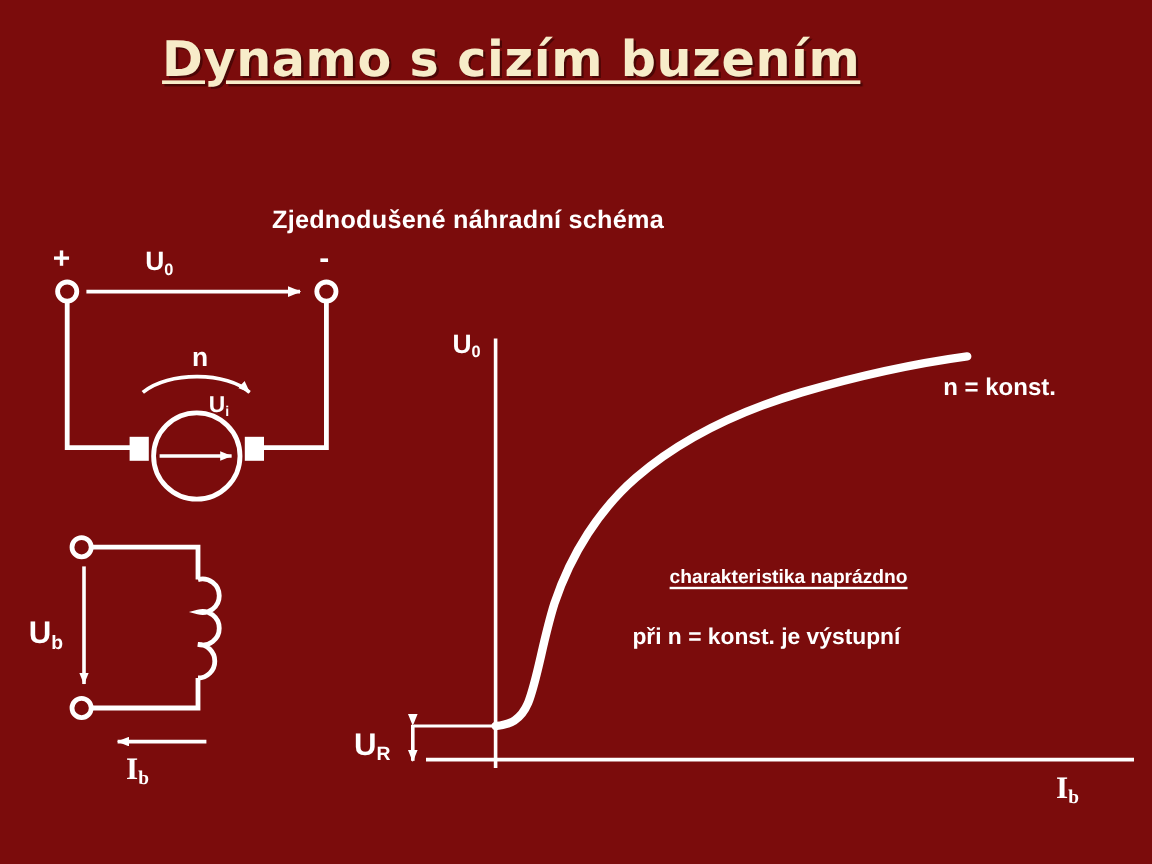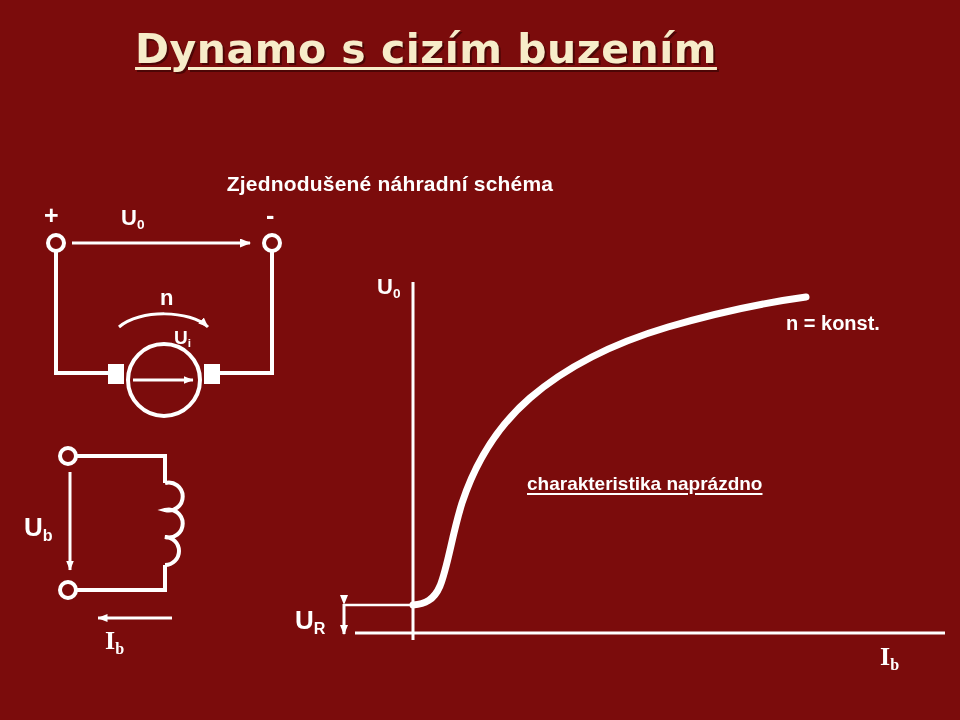--- a/index.html
+++ b/index.html
@@ -141,15 +141,16 @@
   <div class="lbl" style="left:150px;top:328px;font-size:19px;margin-left:24px;"><span>U</span><span class="sb">i</span></div>
 
   <div class="lbl" style="left:24px;top:514px;font-size:26px;"><span>U</span><span class="sb">b</span></div>
   <div class="lbl serif" style="left:105px;top:628px;font-size:26px;"><span>I</span><span class="sb">b</span></div>
 
   <div class="lbl" style="left:377px;top:276px;font-size:22px;"><span>U</span><span class="sb">0</span></div>
   <div class="lbl serif" style="left:880px;top:644px;font-size:26px;"><span>I</span><span class="sb">b</span></div>
   <div class="lbl" style="left:295px;top:607px;font-size:26px;"><span>U</span><span class="sb">R</span></div>
   <div class="lbl" style="left:786px;top:313px;font-size:20px;">n = konst.</div>
 
-  <div class="note ul" style="left:527px;top:472px;font-size:19px;">charakteristika naprázdno</div>
+  <div class="note ul" style="left:558px;top:472px;font-size:16px;">charakteristika naprázdno</div>
+  <div class="note" style="left:527px;top:520px;font-size:19px;">při n = konst.  je  výstupní</div>
 
 </div>
 
 </body></html>

